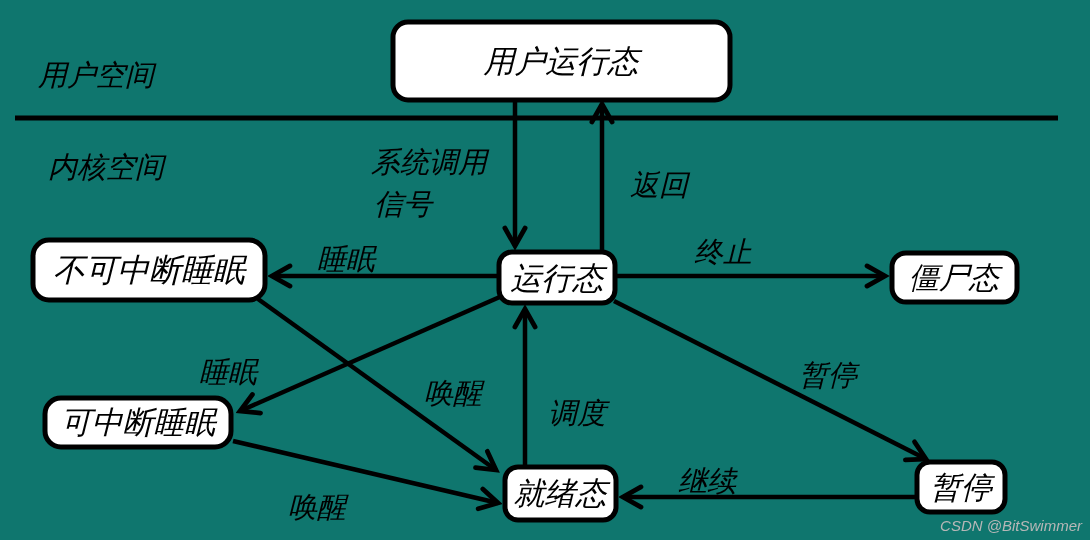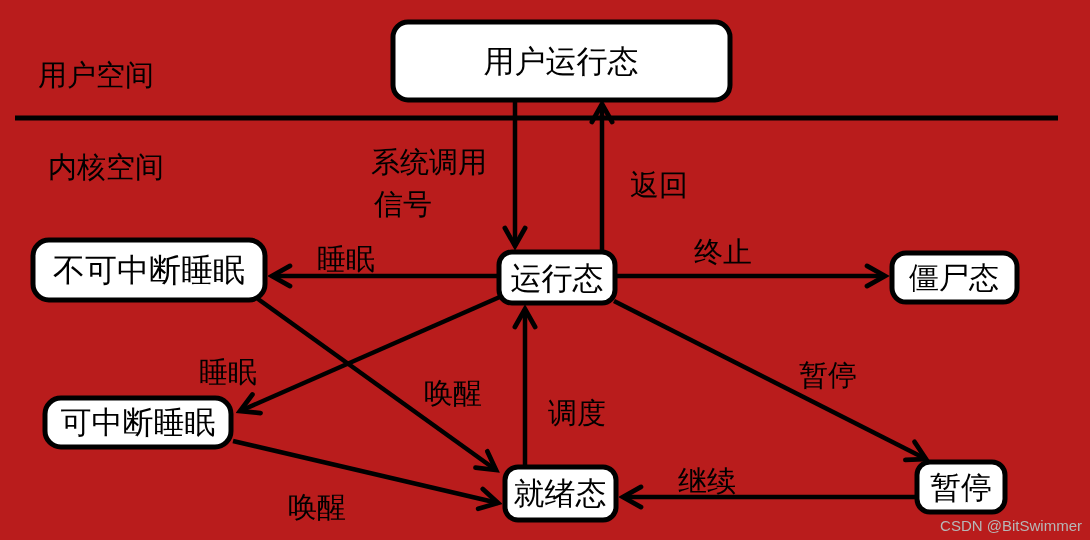--- a/index.html
+++ b/index.html
@@ -4,22 +4,23 @@
 <style>
   html, body {
     margin: 0;
     padding: 0;
     background: #ffffff;
   }
   .stage {
     position: relative;
     width: 1090px;
     height: 540px;
-    background: #b91c1c;
+    background: #0f766e;
     overflow: hidden;
+    font-style: italic;
   }
   svg { display: block; }
   .node-rect {
     fill: #ffffff;
     stroke: #000000;
     stroke-width: 5;
   }
   .edge {
     stroke: #000000;
     stroke-width: 4.5;

